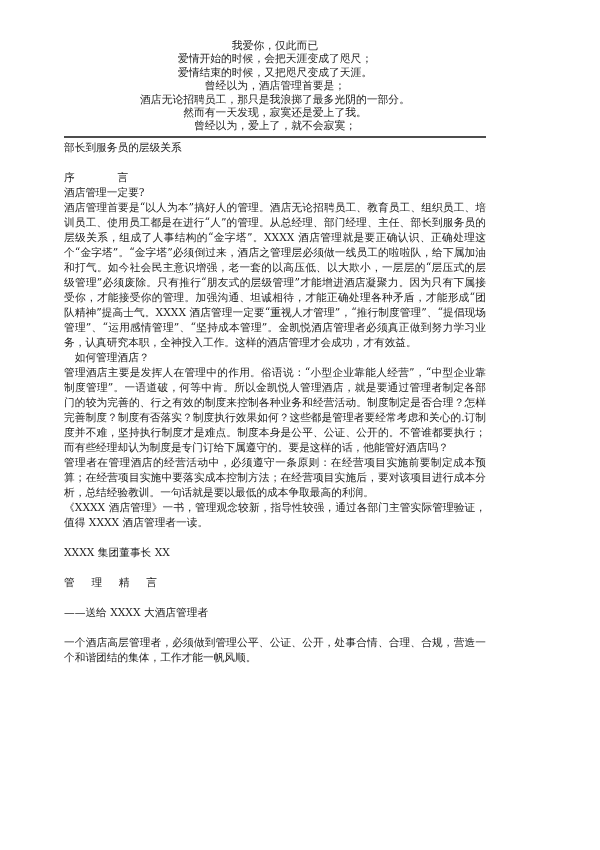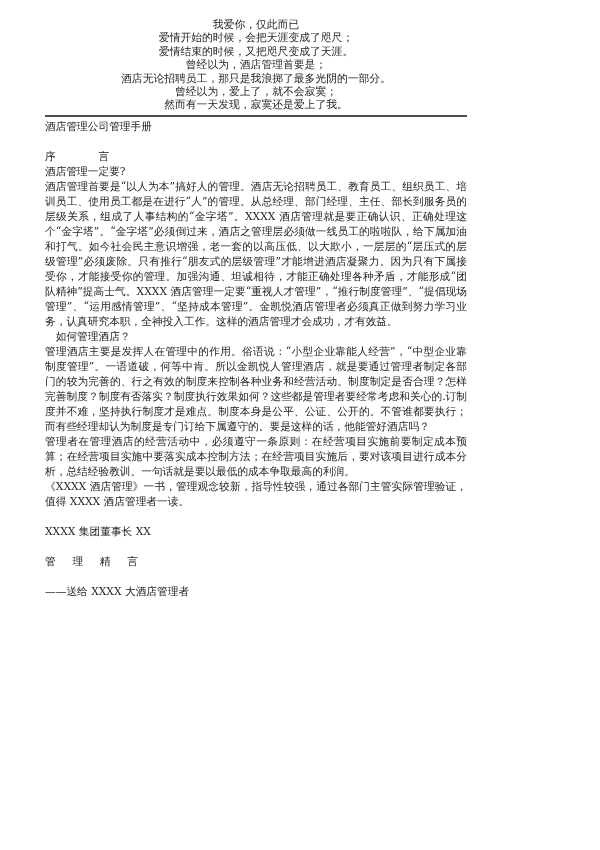--- a/index.html
+++ b/index.html
@@ -11,22 +11,22 @@
     position: relative;
     width: 600px;
     height: 850px;
     background: #ffffff;
     overflow: hidden;
     font-family: "DejaVu Serif", "Liberation Serif", serif;
     color: #1c1c1c;
   }
   .content {
     width: 422px;
-    margin-left: 45px;
-    padding-top: 18px;
+    margin-left: 64px;
+    padding-top: 39px;
   }
   .quote-header {
     text-align: center;
     font-size: 10.8px;
     line-height: 13.4px;
     color: #1c1c1c;
   }
   .quote-line {
     white-space: nowrap;
   }
@@ -69,31 +69,31 @@
           <div class="quote-line">我爱你，仅此而已</div>
 
           <div class="quote-line">爱情开始的时候，会把天涯变成了咫尺；</div>
 
           <div class="quote-line">爱情结束的时候，又把咫尺变成了天涯。</div>
 
           <div class="quote-line">曾经以为，酒店管理首要是；</div>
 
           <div class="quote-line">酒店无论招聘员工，那只是我浪掷了最多光阴的一部分。</div>
 
+          <div class="quote-line">然而有一天发现，寂寞还是爱上了我。</div>
+
           <div class="quote-line">曾经以为，爱上了，就不会寂寞；</div>
-
-          <div class="quote-line">然而有一天发现，寂寞还是爱上了我。</div>
         </div>
     </div>
 
     <hr class="divider">
 
     <div class="doc-body">
 
-        <p class="para" data-kind="title">酒店管理公司管理手册</p>
+        <p class="para" data-kind="title">部长到服务员的层级关系</p>
 
         <p class="para" data-kind="blank"></p>
 
         <p class="para" data-kind="heading">序　　　　言</p>
 
 
         <p class="para" data-kind="normal">酒店管理一定要?</p>
 
         <p class="para" data-kind="normal">酒店管理首要是“以人为本”搞好人的管理。酒店无论招聘员工、教育员工、组织员工、培训员工、使用员工都是在进行“人”的管理。从总经理、部门经理、主任、部长到服务员的层级关系，组成了人事结构的“金字塔”。XXXX 酒店管理就是要正确认识、正确处理这个“金字塔”。“金字塔”必须倒过来，酒店之管理层必须做一线员工的啦啦队，给下属加油和打气。如今社会民主意识增强，老一套的以高压低、以大欺小，一层层的“层压式的层级管理”必须废除。只有推行“朋友式的层级管理”才能增进酒店凝聚力。因为只有下属接受你，才能接受你的管理。加强沟通、坦诚相待，才能正确处理各种矛盾，才能形成“团队精神”提高士气。XXXX 酒店管理一定要“重视人才管理”，“推行制度管理”、“提倡现场管理”、“运用感情管理”、“坚持成本管理”。金凯悦酒店管理者必须真正做到努力学习业务，认真研究本职，全神投入工作。这样的酒店管理才会成功，才有效益。</p>
 
@@ -113,16 +113,17 @@
         <p class="para" data-kind="blank"></p>
 
         <p class="para" data-kind="spaced-heading">管　理　精　言</p>
 
         <p class="para" data-kind="blank"></p>
 
         <p class="para" data-kind="dedication">——送给 XXXX 大酒店管理者</p>
 
         <p class="para" data-kind="blank"></p>
 
+        <p class="para" data-kind="normal">一个酒店高层管理者，必须做到管理公平、公证、公开，处事合情、合理、合规，营造一个和谐团结的集体，工作才能一帆风顺。</p>
       </div>
 
   </div>
 </div>
 
 </body></html>

